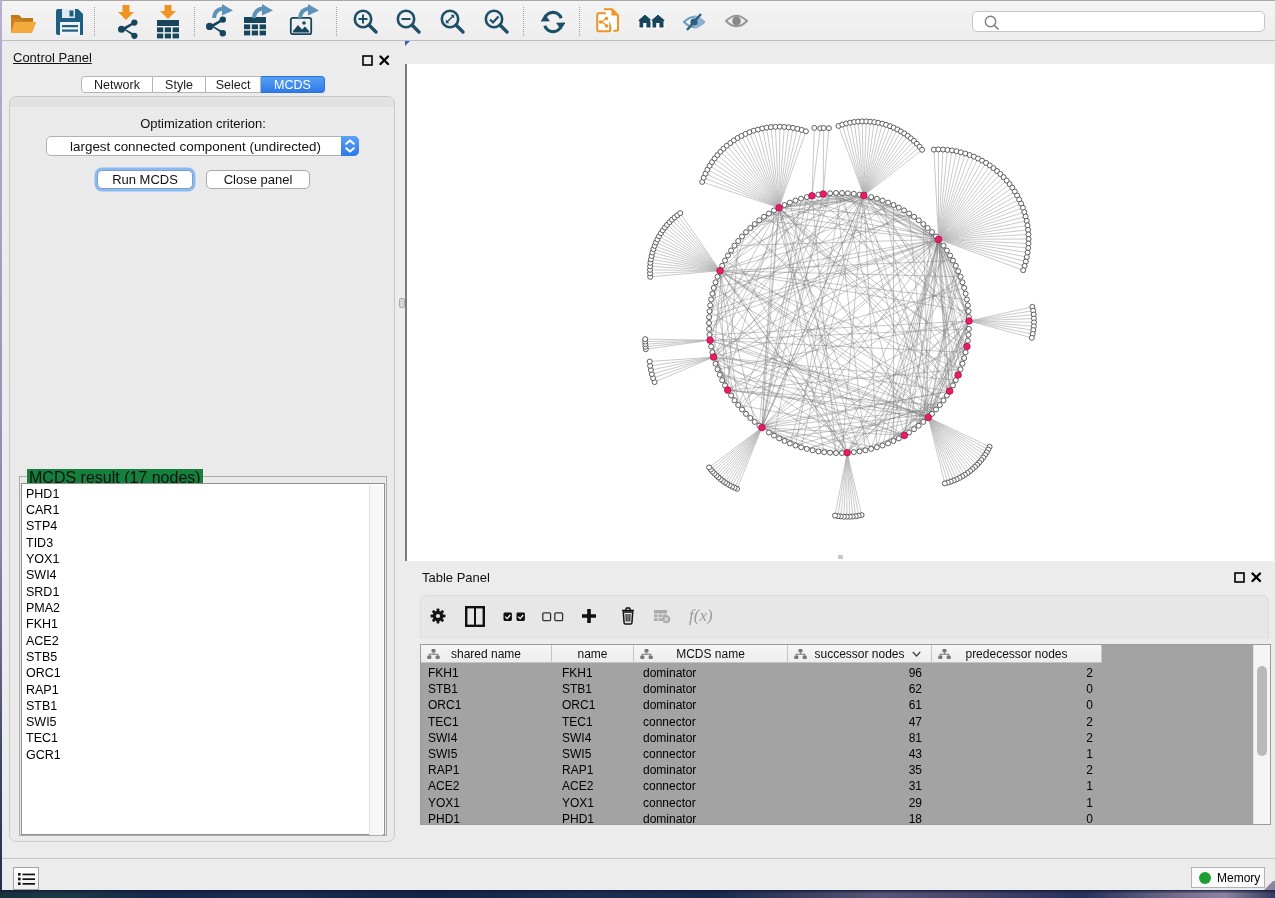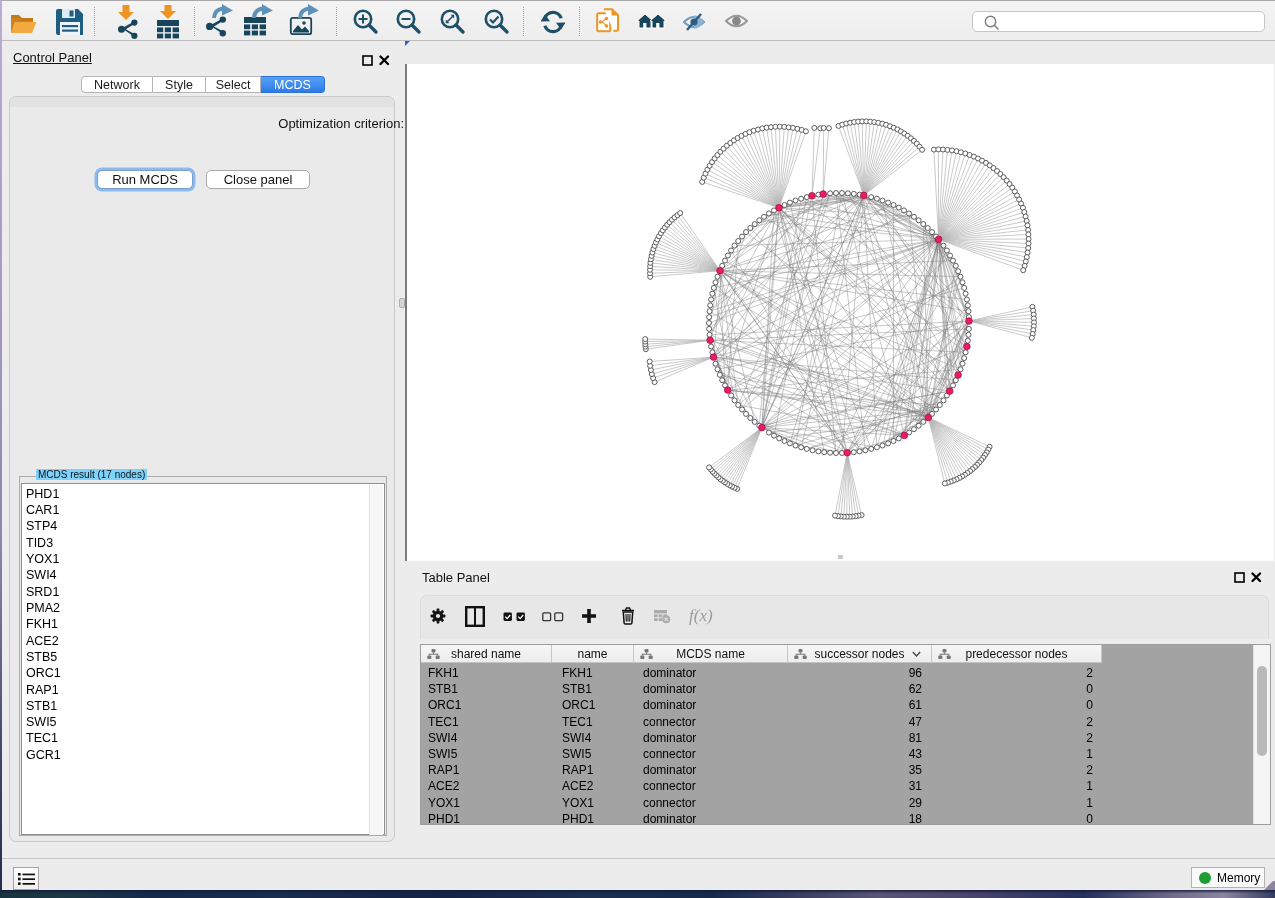--- a/index.html
+++ b/index.html
@@ -38,39 +38,39 @@
 
   
   .seg { position:absolute; display:flex; height:17px; font-size:12.5px; }
   .seg > div { background:#fff; border:1px solid #b5b5b5; border-left:none;
     display:flex; align-items:center; justify-content:center; color:#1a1a1a; }
   .seg > div:first-child { border-left:1px solid #b5b5b5; border-radius:4px 0 0 4px; }
   .seg > div:last-child { border-radius:0 4px 4px 0; }
   .seg > div.sel { background:linear-gradient(180deg,#56a0f5 0%,#2e7be8 100%);
     border-color:#2a72d8; color:#fff; }
 
-  #opt-label { position:absolute; left:0; top:75px; width:402px; text-align:right;
+  #opt-label { position:absolute; left:0; top:75px; width:402px; text-align:center;
     font-size:13px; color:#111; }
   #dd { position:absolute; left:44px; top:95px; width:313px; height:20px;
     background:#fff; border:1px solid #b2b2b2; border-radius:5px; font-size:13.4px;
     color:#111; display:flex; align-items:center; justify-content:center; }
   #dd-cap { position:absolute; right:-1px; top:-1px; width:18px; height:20px;
     background:linear-gradient(180deg,#5ba1f6 0%,#2d7ae8 100%);
     border-radius:0 5px 5px 0; }
   .btn { position:absolute; top:129px; height:19px; background:#fff;
     border:1px solid #a9a9a9; border-radius:5px; font-size:13px; color:#111;
     display:flex; align-items:center; justify-content:center; }
   #btn-run { left:95px; width:96px; box-shadow:0 0 0 2.5px #8abaf3; border-color:#7d9ec7; }
   #btn-close { left:204px; width:104px; }
 
   
   #fs { position:absolute; left:17px; top:435px; width:368px; height:360px;
     border:1px solid #ababab; }
-  #fs-legend { position:absolute; left:16px; top:-8px; background:#7dd3fc;
-    font-size:10px; color:#111; padding:0 2px; }
+  #fs-legend { position:absolute; left:7px; top:-8px; background:#15803d;
+    font-size:16px; color:#111; padding:0 2px; }
   #fs-list { position:absolute; left:1px; top:6px; width:364px; height:352px;
     background:#fff; border:1px solid #8f8f8f; font-size:12.5px; color:#000; }
   #fs-track { position:absolute; right:1px; top:1px; width:14px; height:350px;
     background:#f7f7f7; border-left:1px solid #e0e0e0; }
   .li { position:absolute; left:4px; height:16.33px; line-height:16.33px; }
 
   
   #netview { left:405px; top:41px; width:870px; height:520px; background:#ececec; }
   #net-titlebar { position:absolute; left:0px; top:0px; width:870px; height:22px;
     background:linear-gradient(180deg,#f7f7f7 0%,#e6e6e6 55%,#d6d6d6 100%);
@@ -289,20 +289,29 @@
       </svg></div>
   <div id="cp-inner"></div>
   <div id="cp-innertop"></div>
   <div class="seg" style="left:79px; top:35px;">
     <div style="width:72px">Network</div>
     <div style="width:53px">Style</div>
     <div style="width:55px">Select</div>
     <div style="width:64px" class="sel">MCDS</div>
   </div>
   <div id="opt-label">Optimization criterion:</div>
+  <div id="dd">
+      <span style="margin-right:14px">largest connected component (undirected)</span>
+    <div id="dd-cap"><svg width="18" height="20" viewBox="0 0 18 20">
+          <g fill="none" stroke="#fff" stroke-width="2" stroke-linecap="round" stroke-linejoin="round">
+            <path d="M5.2 7.8 L9 4.4 L12.8 7.8"></path>
+            <path d="M5.2 12.2 L9 15.6 L12.8 12.2"></path>
+          </g>
+        </svg></div>
+  </div>
   <div class="btn" id="btn-run">Run MCDS</div>
   <div class="btn" id="btn-close">Close panel</div>
   <div id="fs">
     <div id="fs-legend">MCDS result (17 nodes)</div>
     <div id="fs-list">
       <div class="li" style="top:1.5px">PHD1</div>
         <div class="li" style="top:17.8px">CAR1</div>
         <div class="li" style="top:34.2px">STP4</div>
         <div class="li" style="top:50.5px">TID3</div>
         <div class="li" style="top:66.8px">YOX1</div>

